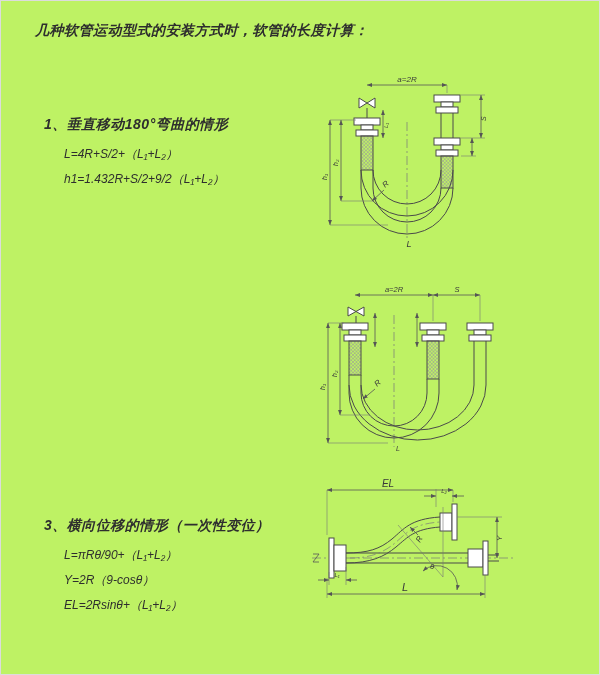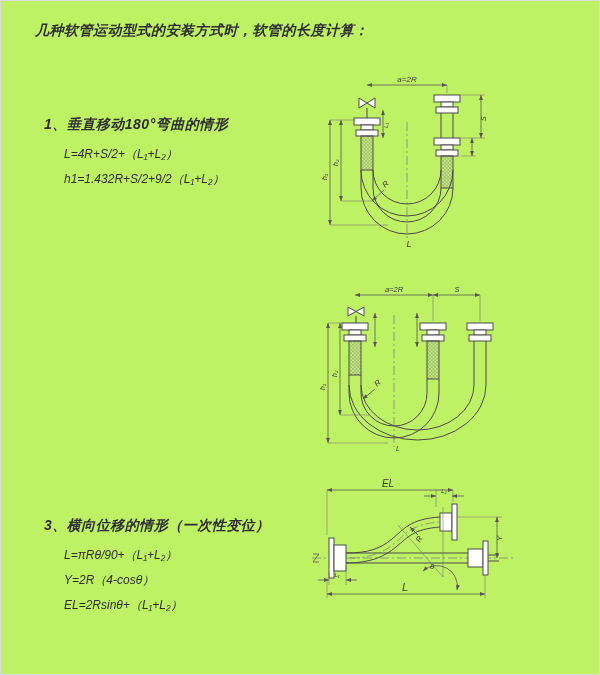--- a/index.html
+++ b/index.html
@@ -38,21 +38,21 @@
       <div class="formula">L=4R+S/2+（L₁+L₂）</div>
       <div class="formula">h1=1.432R+S/2+9/2（L₁+L₂）</div>
     </div>
   </div>
 
 
   <div class="section" id="sec3">
     <div class="heading">3、横向位移的情形（一次性变位）</div>
     <div class="formulas">
       <div class="formula">L=πRθ/90+（L₁+L₂）</div>
-      <div class="formula">Y=2R（4-cosθ）</div>
+      <div class="formula">Y=2R（9-cosθ）</div>
       <div class="formula">EL=2Rsinθ+（L₁+L₂）</div>
     </div>
   </div>
 
   <div class="diag" id="d1">
     <svg width="210" height="190" viewBox="0 0 210 190">
       <defs>
         <marker id="ar1" viewBox="0 0 10 10" refX="9" refY="5" markerWidth="7" markerHeight="7" orient="auto-start-reverse">
           <path d="M0,1.5 L9,5 L0,8.5 z" fill="#555"></path>
         </marker>

